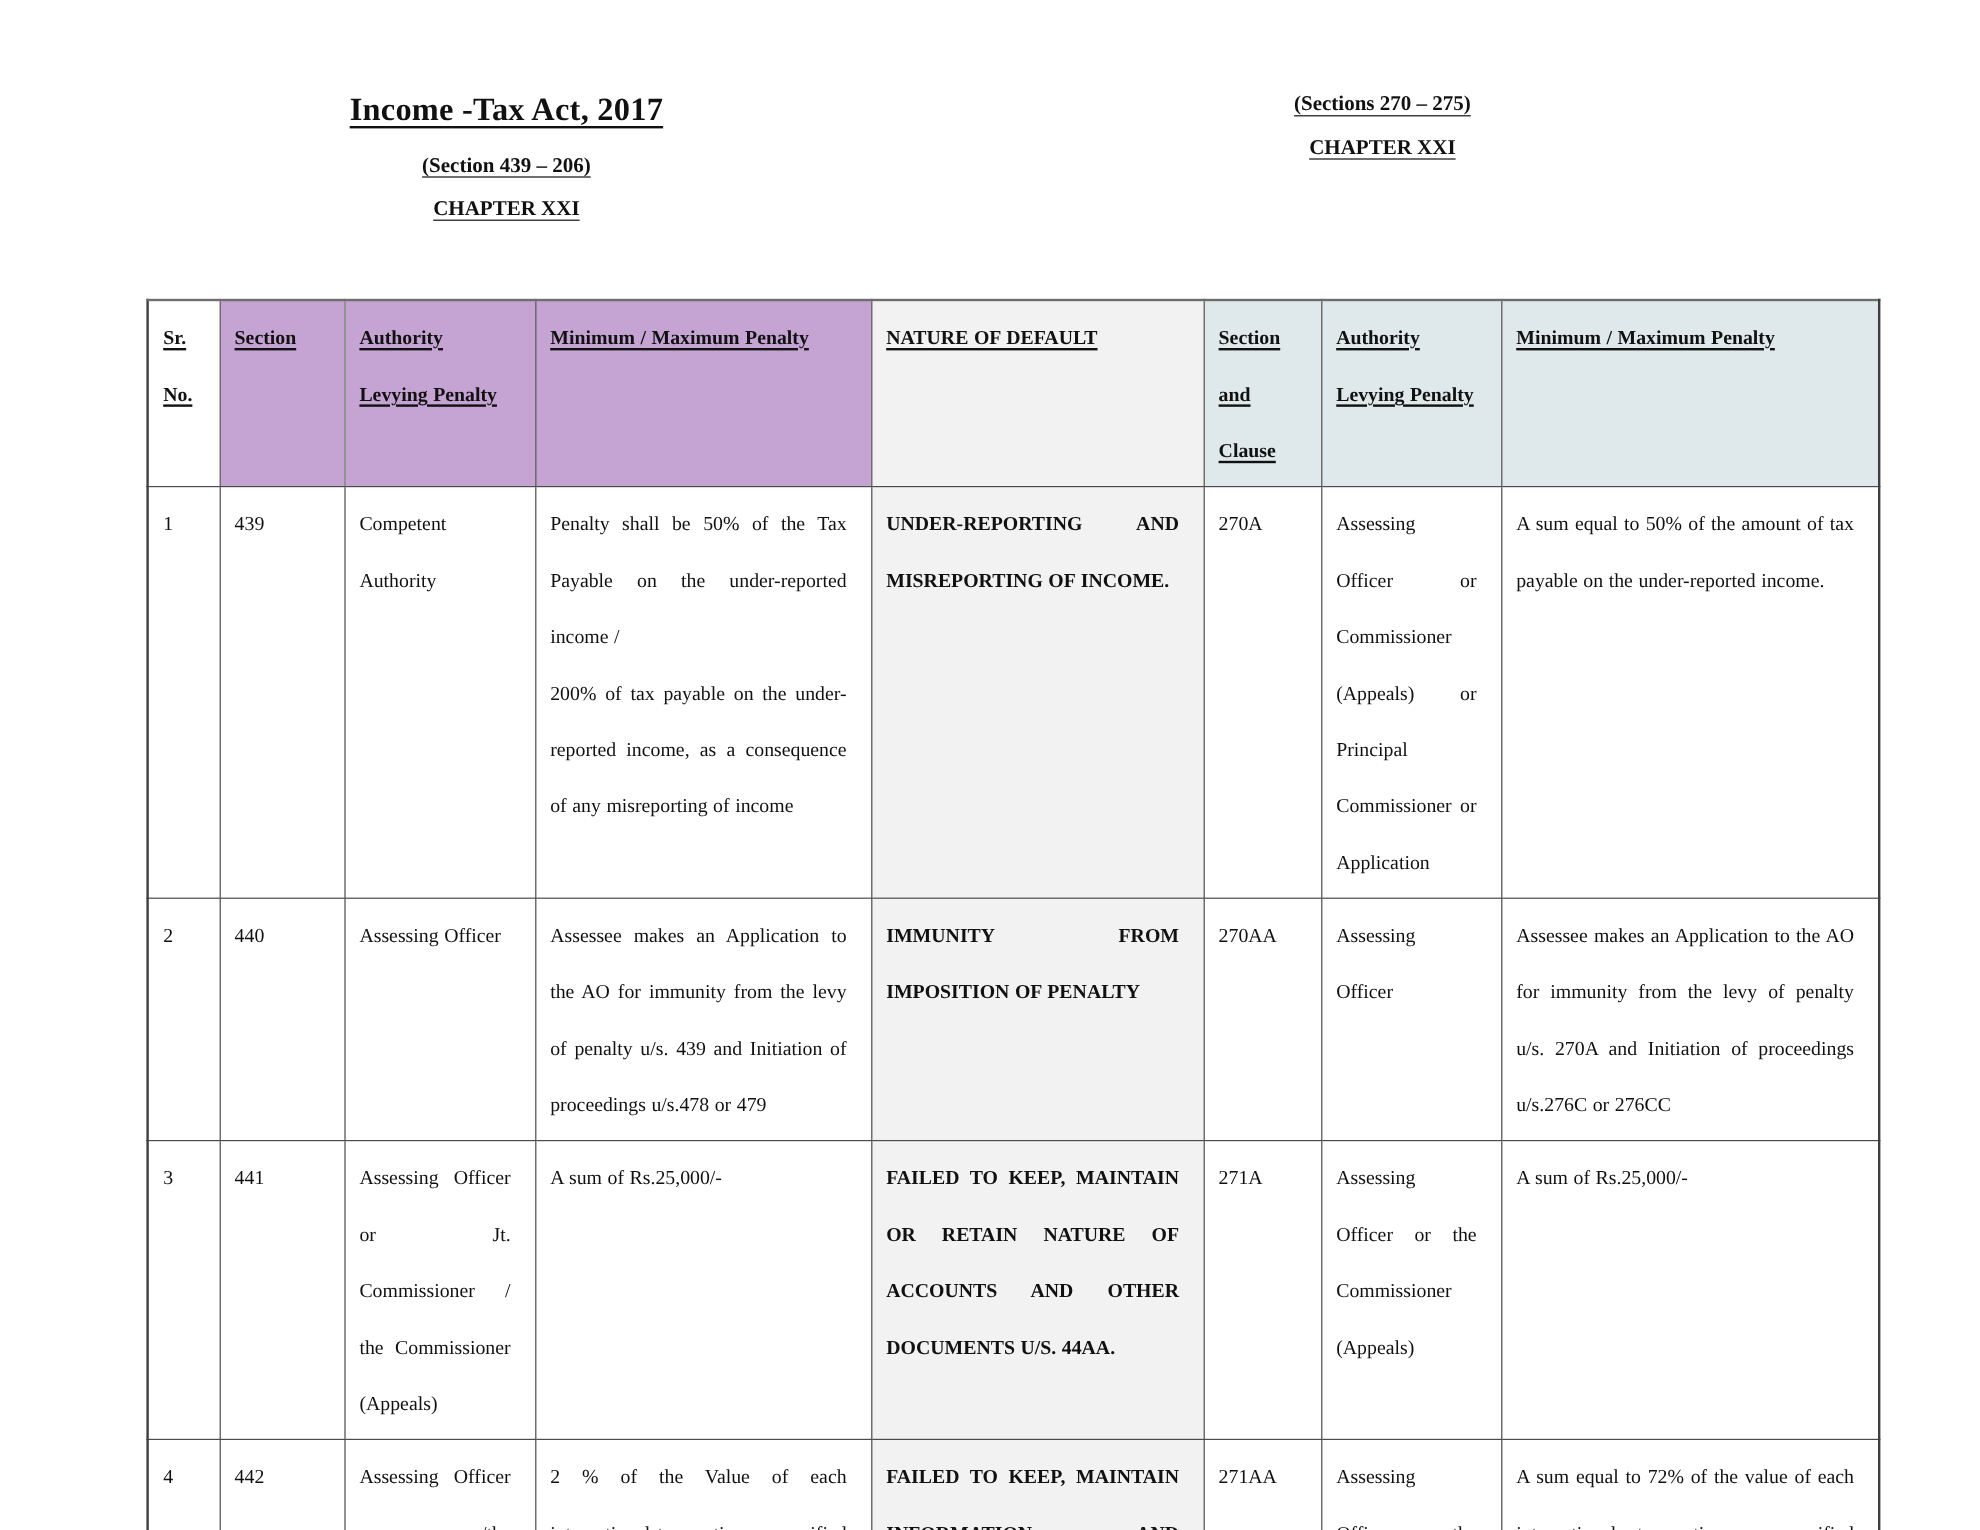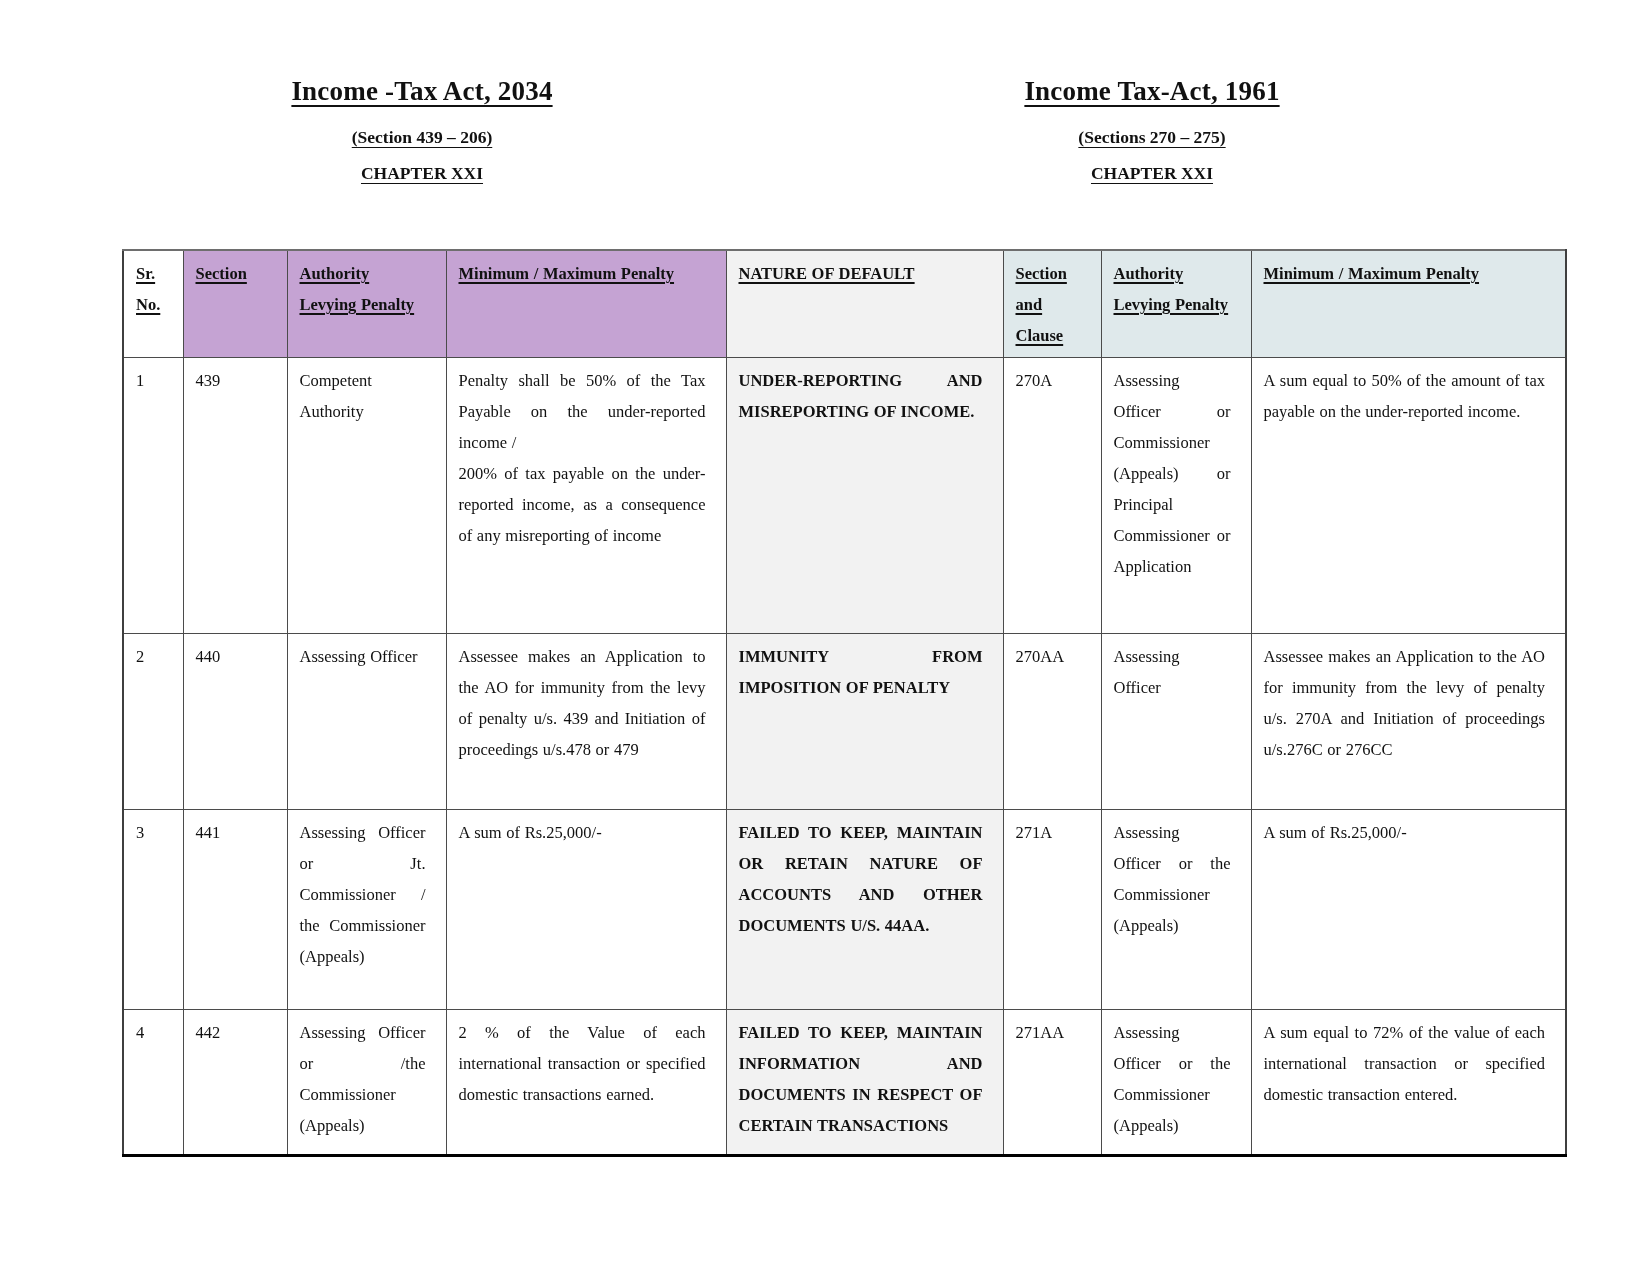--- a/index.html
+++ b/index.html
@@ -37,21 +37,21 @@
     width: 1443px;
     border: 2px solid #3f3f3f;
     border-top: 2px solid #6e6e6e;
     border-bottom: 3px solid #000;
   }
   .cmp th, .cmp td {
     border: 1px solid #4b4b4b;
     vertical-align: top;
     padding: 7px 20px 6px 12px;
     font-size: 16.5px;
-    line-height: 31px;
+    line-height: 47px;
     text-align: justify;
     word-spacing: 0.5px;
     overflow: hidden;
   }
   .cmp th {
     font-weight: bold;
     text-decoration: underline;
     text-decoration-thickness: 1.5px;
     text-underline-offset: 3px;
     text-align: left;
@@ -70,26 +70,25 @@
   .c-nat  { background: var(--nature-gray, #f2f2f2); font-weight: bold; }
   .c-sec2 { text-align: center; }
 </style>
 </head>
 <body>
 
 <div class="page">
 
   <div class="titles">
     <div class="title-block">
-      <div class="main-title">Income -Tax Act, 2034</div>
+      <div class="main-title">Income -Tax Act, 2017</div>
       <div class="sub-title">(Section 439 – 206)</div>
       <div class="chapter">CHAPTER XXI</div>
     </div>
     <div class="title-block">
-      <div class="main-title">Income Tax-Act, 1961</div>
       <div class="sub-title">(Sections 270 – 275)</div>
       <div class="chapter">CHAPTER XXI</div>
     </div>
   </div>
 
   <table class="cmp">
     <colgroup>
       <col style="width:60px">
         <col style="width:104px">
         <col style="width:159px">

